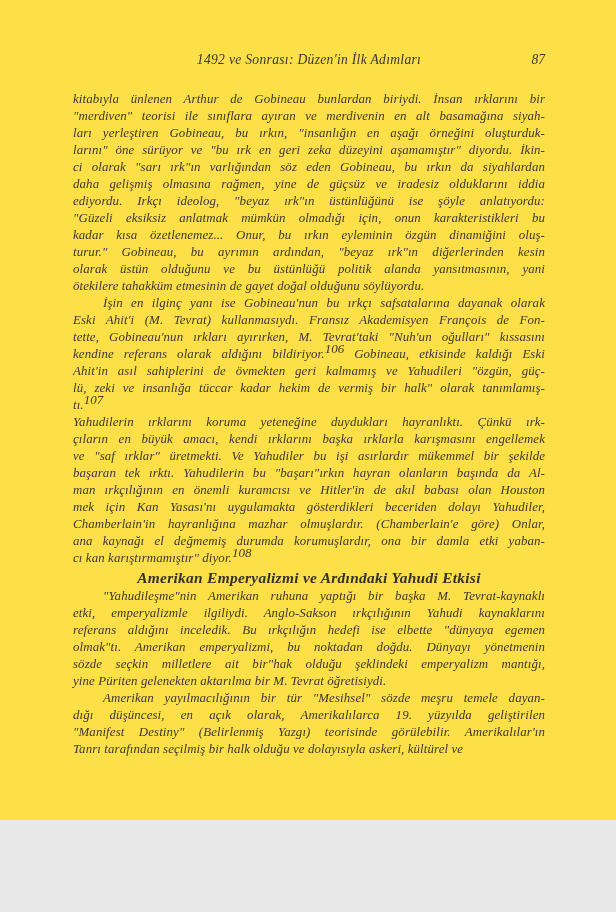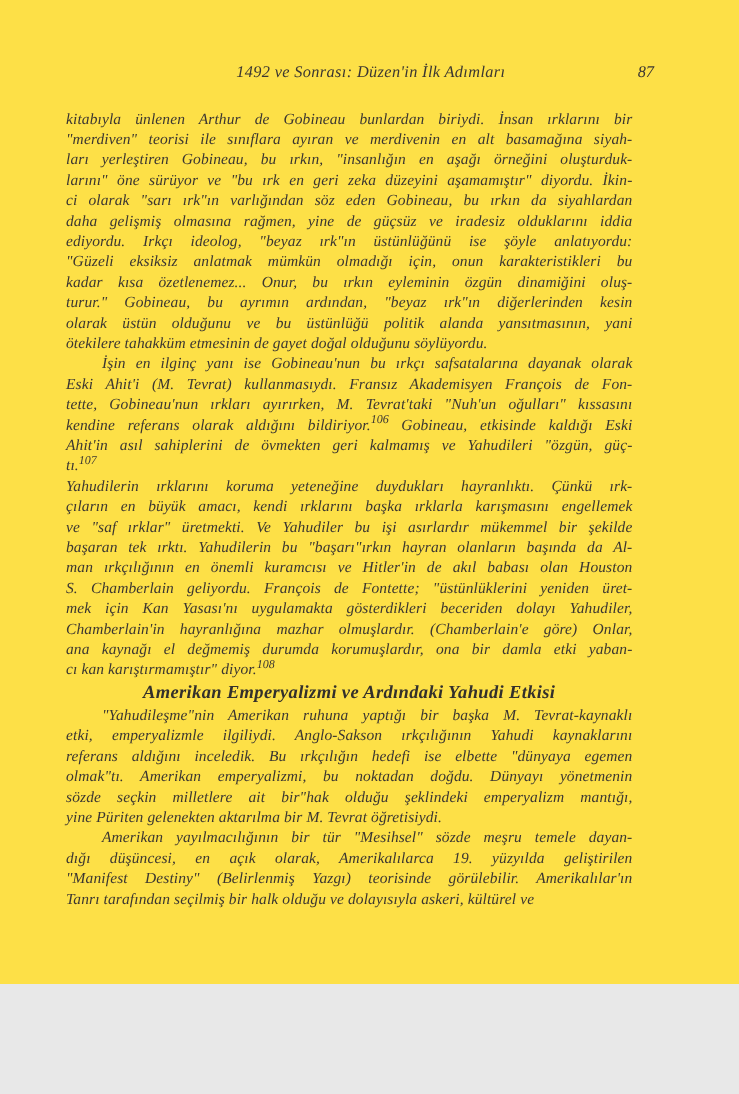--- a/index.html
+++ b/index.html
@@ -30,39 +30,39 @@
   }
   .page-number {
     position: absolute;
     right: 0;
     top: 0;
     text-align: right;
   }
   .body-text {
     position: absolute;
     top: 91px;
-    left: 55px;
+    left: 73px;
     width: 472px;
     font-size: 12.9px;
     line-height: 17px;
     letter-spacing: 0.1px;
   }
   .paragraph { margin: 0; }
   .line {
     white-space: nowrap;
     text-align: left;
     text-align-last: left;
   }
   .line.justified {
     text-align: justify;
     text-align-last: justify;
   }
   .line.indent { text-indent: 30px; }
   .line sup {
-    font-size: 10px;
+    font-size: 13px;
     line-height: 0;
     vertical-align: super;
     letter-spacing: 0;
   }
   .section-heading {
     font-weight: bold;
     font-size: 15.4px;
     line-height: 21px;
     text-align: center;
     letter-spacing: 0.3px;
@@ -104,29 +104,29 @@
         <div class="line justified">turur." Gobineau, bu ayrımın ardından, "beyaz ırk"ın diğerlerinden kesin</div>
         <div class="line justified">olarak üstün olduğunu ve bu üstünlüğü politik alanda yansıtmasının, yani</div>
         <div class="line">ötekilere tahakküm etmesinin de gayet doğal olduğunu söylüyordu.</div>
       </div>
       <div class="paragraph">
         <div class="line justified indent">İşin en ilginç yanı ise Gobineau'nun bu ırkçı safsatalarına dayanak olarak</div>
         <div class="line justified">Eski Ahit'i (M. Tevrat) kullanmasıydı. Fransız Akademisyen François de Fon-</div>
         <div class="line justified">tette, Gobineau'nun ırkları ayırırken, M. Tevrat'taki "Nuh'un oğulları" kıssasını</div>
         <div class="line justified">kendine referans olarak aldığını bildiriyor.<sup>106</sup> Gobineau, etkisinde kaldığı Eski</div>
         <div class="line justified">Ahit'in asıl sahiplerini de övmekten geri kalmamış ve Yahudileri "özgün, güç-</div>
+        <div class="line justified">lü, zeki ve insanlığa tüccar kadar hekim de vermiş bir halk" olarak tanımlamış-</div>
         <div class="line">tı.<sup>107</sup></div>
       </div>
       <div class="paragraph">
         <div class="line justified">Yahudilerin ırklarını koruma yeteneğine duydukları hayranlıktı. Çünkü ırk-</div>
         <div class="line justified">çıların en büyük amacı, kendi ırklarını başka ırklarla karışmasını engellemek</div>
         <div class="line justified">ve "saf ırklar" üretmekti. Ve Yahudiler bu işi asırlardır mükemmel bir şekilde</div>
         <div class="line justified">başaran tek ırktı. Yahudilerin bu "başarı"ırkın hayran olanların başında da Al-</div>
         <div class="line justified">man ırkçılığının en önemli kuramcısı ve Hitler'in de akıl babası olan Houston</div>
-        <div class="line justified">S. Chamberlain geliyordu. François de Fontette; "üstünlüklerini yeniden üret-</div>
         <div class="line justified">mek için Kan Yasası'nı uygulamakta gösterdikleri beceriden dolayı Yahudiler,</div>
         <div class="line justified">Chamberlain'in hayranlığına mazhar olmuşlardır. (Chamberlain'e göre) Onlar,</div>
         <div class="line justified">ana kaynağı el değmemiş durumda korumuşlardır, ona bir damla etki yaban-</div>
         <div class="line">cı kan karıştırmamıştır" diyor.<sup>108</sup></div>
       </div>
       <div class="section-heading">Amerikan Emperyalizmi ve Ardındaki Yahudi Etkisi</div>
       <div class="paragraph">
         <div class="line justified indent">"Yahudileşme"nin Amerikan ruhuna yaptığı bir başka M. Tevrat-kaynaklı</div>
         <div class="line justified">etki, emperyalizmle ilgiliydi. Anglo-Sakson ırkçılığının Yahudi kaynaklarını</div>
         <div class="line justified">referans aldığını inceledik. Bu ırkçılığın hedefi ise elbette "dünyaya egemen</div>

